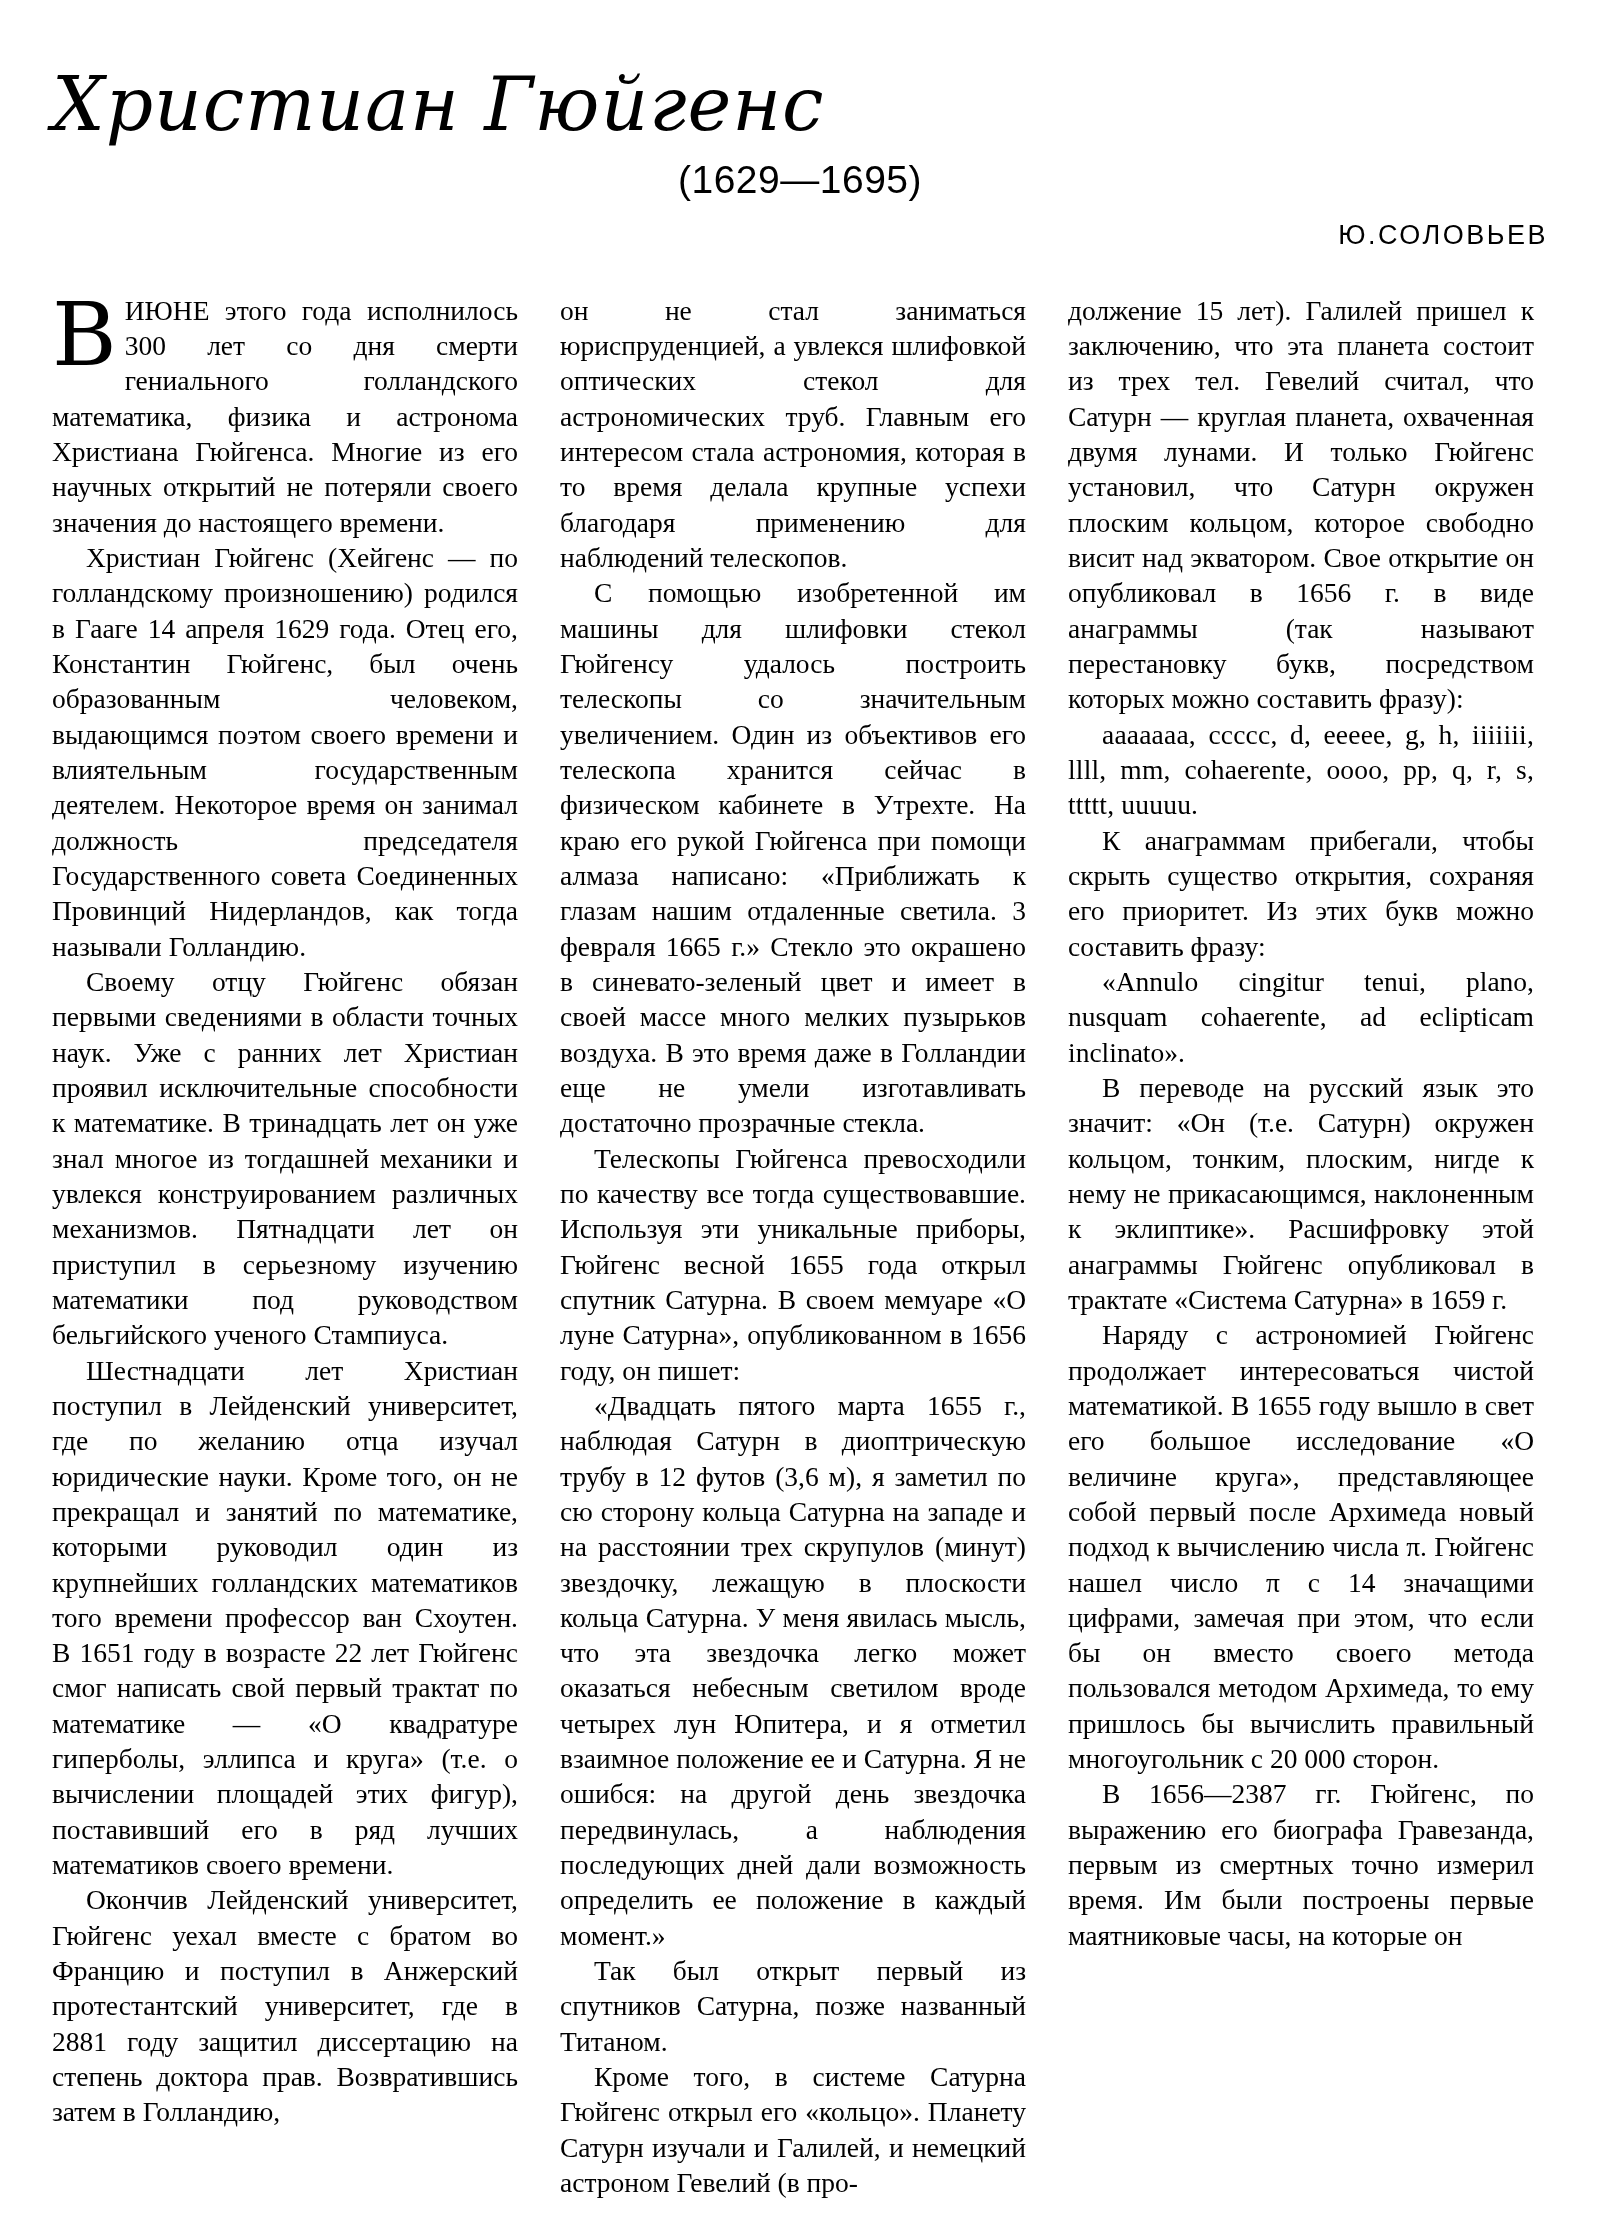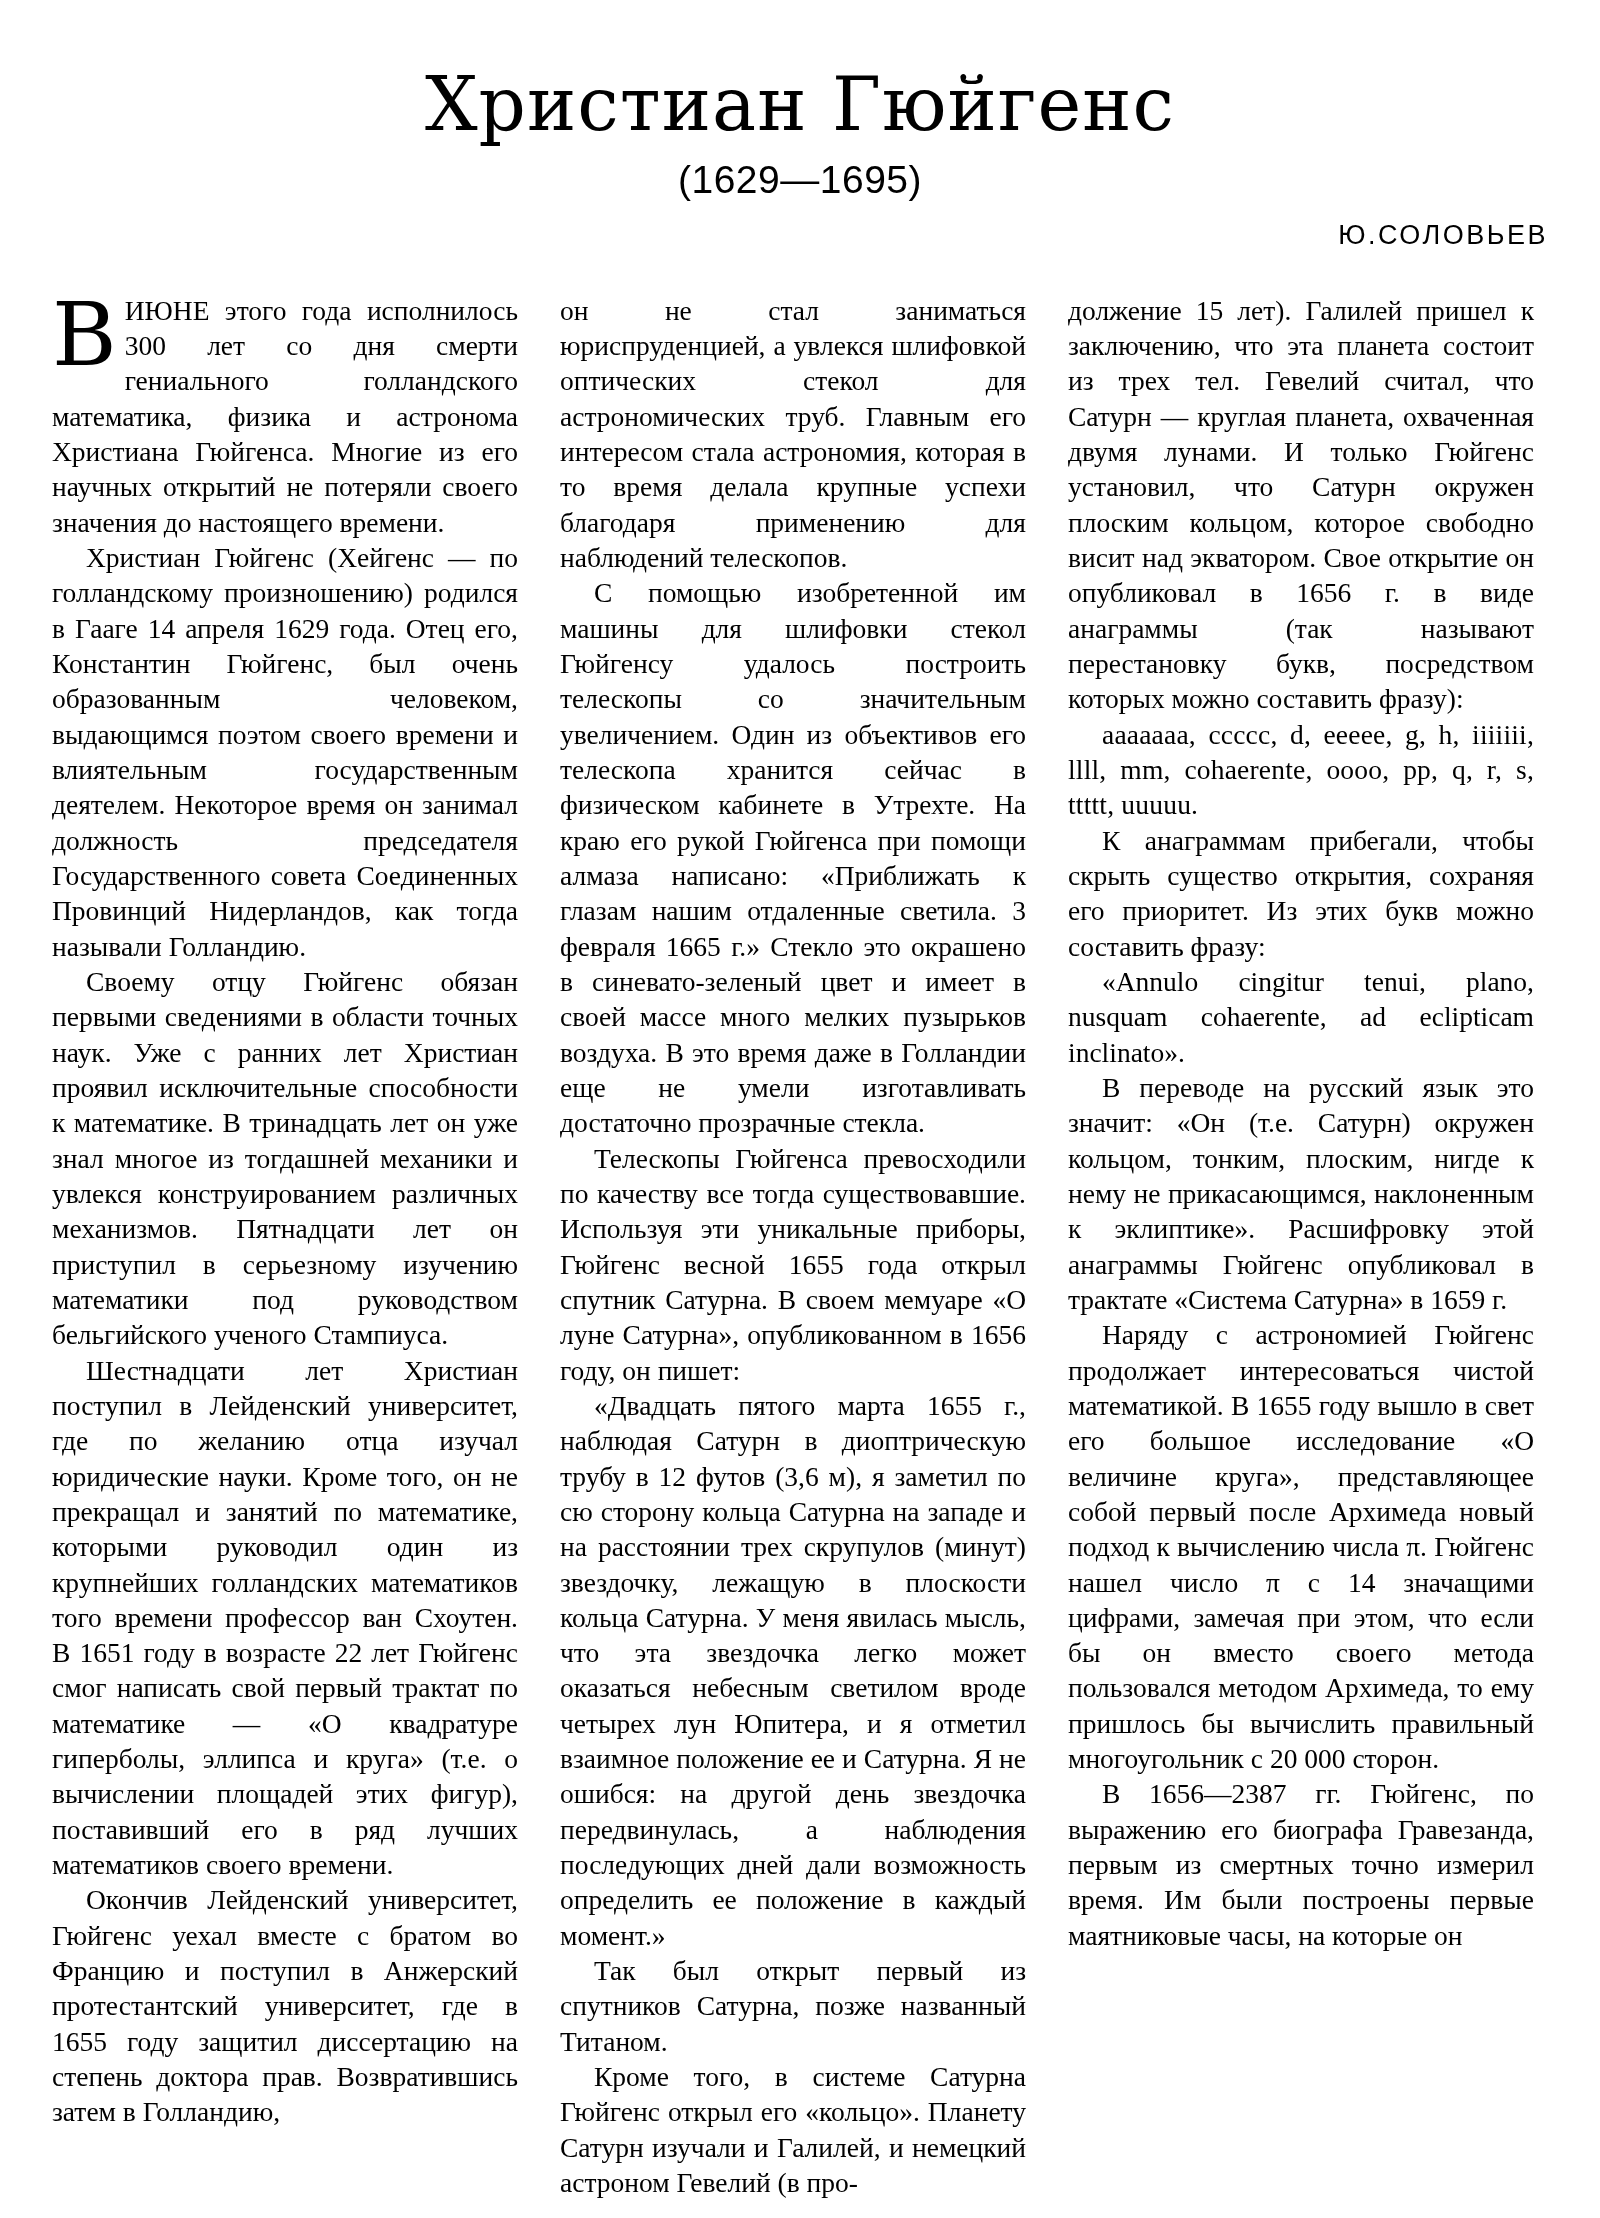--- a/index.html
+++ b/index.html
@@ -14,27 +14,27 @@
     color: #000000;
   }
   .page {
     width: 1600px;
     min-height: 2218px;
     box-sizing: border-box;
     padding: 48px 52px 20px 52px;
     position: relative;
   }
   .title {
-    text-align: center;
     font-family: "DejaVu Serif", serif;
     font-size: 74px;
     font-weight: normal;
     letter-spacing: 1px;
     margin: 18px 0 0 0;
     line-height: 1.05;
+    font-style: italic;
   }
   .subtitle {
     text-align: center;
     font-family: "Liberation Sans", sans-serif;
     font-size: 39px;
     font-weight: normal;
     margin: 14px 0 0 0;
     letter-spacing: 0.5px;
   }
   .author {
@@ -93,21 +93,21 @@
   <div class="subtitle">(1629—1695)</div>
   <div class="author">Ю.СОЛОВЬЕВ</div>
 
   <div class="columns">
 
     <div class="col">
       <p class="dropcap-par"><span class="dropcap">В</span><span> ИЮНЕ этого года исполнилось 300 лет со дня смерти гениального голландского математика, физика и астронома Христиана Гюйгенса. Многие из его научных открытий не потеряли своего значения до настоящего времени.</span></p>
       <p>Христиан Гюйгенс (Хейгенс — по голландскому произношению) родился в Гааге 14 апреля 1629 года. Отец его, Константин Гюйгенс, был очень образованным человеком, выдающимся поэтом своего времени и влиятельным государственным деятелем. Некоторое время он занимал должность председателя Государственного совета Соединенных Провинций Нидерландов, как тогда называли Голландию.</p>
       <p>Своему отцу Гюйгенс обязан первыми сведениями в области точных наук. Уже с ранних лет Христиан проявил исключительные способности к математике. В тринадцать лет он уже знал многое из тогдашней механики и увлекся конструированием различных механизмов. Пятнадцати лет он приступил в серьезному изучению математики под руководством бельгийского ученого Стампиуса.</p>
       <p>Шестнадцати лет Христиан поступил в Лейденский университет, где по желанию отца изучал юридические науки. Кроме того, он не прекращал и занятий по математике, которыми руководил один из крупнейших голландских математиков того времени профессор ван Схоутен. В 1651 году в возрасте 22 лет Гюйгенс смог написать свой первый трактат по математике — «О квадратуре гиперболы, эллипса и круга» (т.е. о вычислении площадей этих фигур), поставивший его в ряд лучших математиков своего времени.</p>
-      <p>Окончив Лейденский университет, Гюйгенс уехал вместе с братом во Францию и поступил в Анжерский протестантский университет, где в 1655 году защитил диссертацию на степень доктора прав. Возвратившись затем в Голландию,</p>
+      <p>Окончив Лейденский университет, Гюйгенс уехал вместе с братом во Францию и поступил в Анжерский протестантский университет, где в 2881 году защитил диссертацию на степень доктора прав. Возвратившись затем в Голландию,</p>
     </div>
 
     <div class="col">
       <p class="noindent">он не стал заниматься юриспруденцией, а увлекся шлифовкой оптических стекол для астрономических труб. Главным его интересом стала астрономия, которая в то время делала крупные успехи благодаря применению для наблюдений телескопов.</p>
       <p>С помощью изобретенной им машины для шлифовки стекол Гюйгенсу удалось построить телескопы со значительным увеличением. Один из объективов его телескопа хранится сейчас в физическом кабинете в Утрехте. На краю его рукой Гюйгенса при помощи алмаза написано: «Приближать к глазам нашим отдаленные светила. 3 февраля 1665 г.» Стекло это окрашено в синевато-зеленый цвет и имеет в своей массе много мелких пузырьков воздуха. В это время даже в Голландии еще не умели изготавливать достаточно прозрачные стекла.</p>
       <p>Телескопы Гюйгенса превосходили по качеству все тогда существовавшие. Используя эти уникальные приборы, Гюйгенс весной 1655 года открыл спутник Сатурна. В своем мемуаре «О луне Сатурна», опубликованном в 1656 году, он пишет:</p>
       <p>«Двадцать пятого марта 1655 г., наблюдая Сатурн в диоптрическую трубу в 12 футов (3,6 м), я заметил по сю сторону кольца Сатурна на западе и на расстоянии трех скрупулов (минут) звездочку, лежащую в плоскости кольца Сатурна. У меня явилась мысль, что эта звездочка легко может оказаться небесным светилом вроде четырех лун Юпитера, и я отметил взаимное положение ее и Сатурна. Я не ошибся: на другой день звездочка передвинулась, а наблюдения последующих дней дали возможность определить ее положение в каждый момент.»</p>
       <p>Так был открыт первый из спутников Сатурна, позже названный Титаном.</p>
       <p>Кроме того, в системе Сатурна Гюйгенс открыл его «кольцо». Планету Сатурн изучали и Галилей, и немецкий астроном Гевелий (в про-</p>
     </div>

